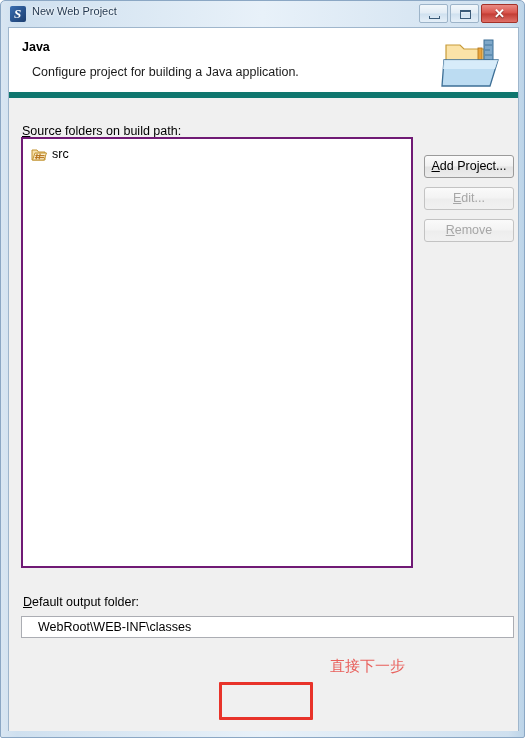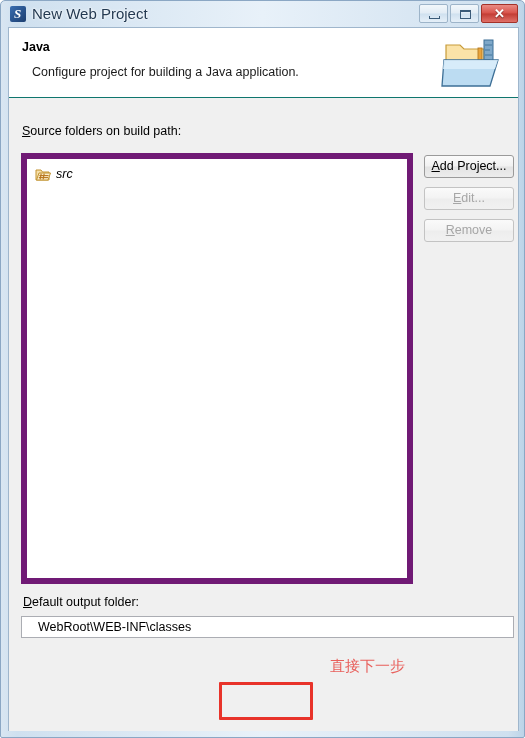--- a/index.html
+++ b/index.html
@@ -59,21 +59,21 @@
     font-family: "Liberation Serif", serif;
     font-style: italic;
     font-weight: bold;
     font-size: 13px;
     color: #ffffff;
     line-height: 16px;
   }
   #title-text {
     position: absolute;
     left: 31px; top: 4px;
-    font-size: 15px;
+    font-size: 11px;
     color: #243a52;
     white-space: nowrap;
     text-shadow: 0 0 3px #ffffff, 0 0 2px #ffffff;
   }
 
   .wctl {
     position: absolute;
     top: 3px;
     height: 19px;
     box-sizing: border-box;
@@ -122,21 +122,21 @@
     text-shadow: 0 1px 1px rgba(0,0,0,0.45);
   }
 
   
   #header {
     position: absolute;
     left: 0; top: 0;
     width: 509px;
     height: 70px;
     background: #ffffff;
-    border-bottom: 1px solid #0f766e;
+    border-bottom: 6px solid #0f766e;
     box-sizing: border-box;
   }
   #header-title {
     position: absolute;
     left: 13px; top: 12px;
     font-size: 12.5px;
     font-weight: bold;
     color: #000000;
   }
   #header-desc {
@@ -165,27 +165,26 @@
     position: absolute;
     font-size: 12.5px;
     color: #000000;
     white-space: nowrap;
   }
   .field-label .mn { text-decoration: underline; }
 
   
   #src-list {
     position: absolute;
-    left: 12px; top: 55px;
+    left: 12px; top: 39px;
     width: 392px; height: 431px;
     background: #ffffff;
-    border: 6px solid #701a75;
+    border: 2px solid #701a75;
     box-sizing: border-box;
     overflow: hidden;
-    font-style: italic;
   }
   .list-row {
     position: relative;
     height: 19px;
     margin-top: 6px;
     padding-left: 29px;
     font-size: 12.5px;
     line-height: 19px;
     color: #000000;
     white-space: nowrap;

